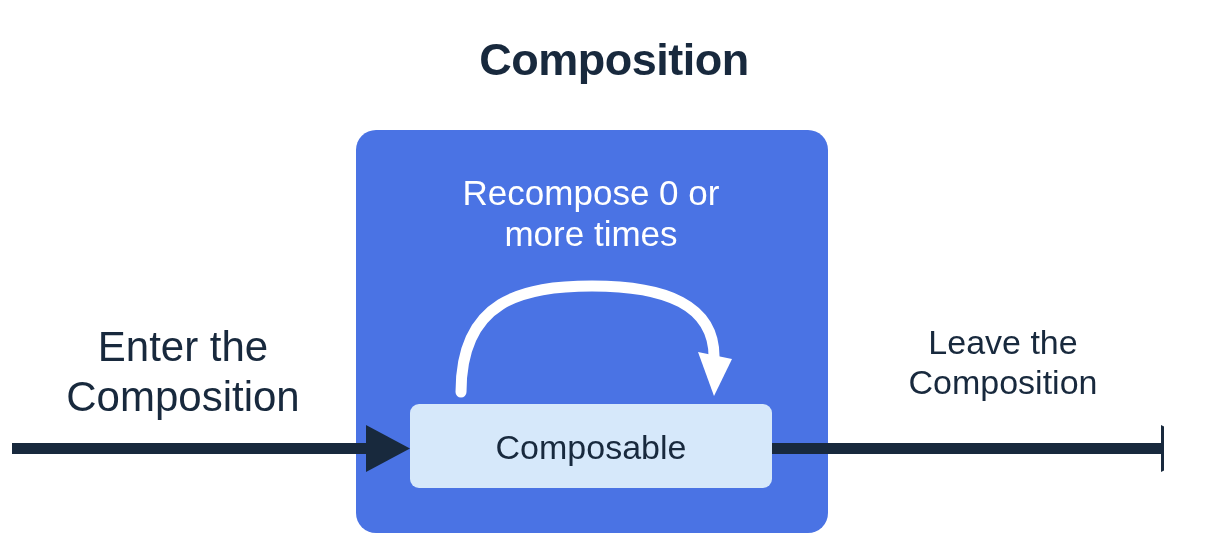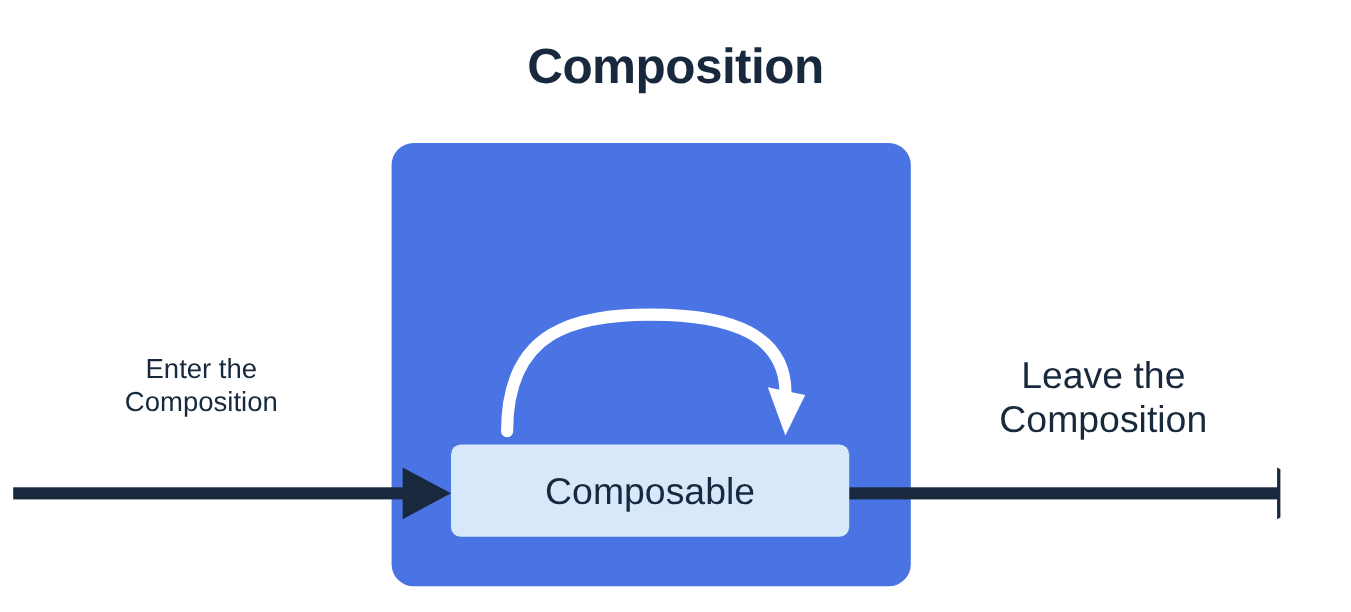--- a/index.html
+++ b/index.html
@@ -53,21 +53,21 @@
     left: 410px;
     width: 362px;
     top: 427px;
     font-size: 34px;
     color: #18293d;
   }
   #enter-label {
     left: 13px;
     width: 340px;
     top: 322px;
-    font-size: 25px;
+    font-size: 42px;
     color: #18293d;
   }
   #leave-label {
     left: 833px;
     width: 340px;
     top: 322px;
     font-size: 34px;
     color: #18293d;
   }
 </style>
@@ -94,20 +94,22 @@
       <path d="M 461,392 C 461,300 523,286 592,286 C 664,286 716,304 714,360" fill="none" stroke="#ffffff" stroke-width="11" stroke-linecap="round"></path>
       <polygon points="698,352 732,359 714,396" fill="#ffffff"></polygon>
     </g>
 
     <rect x="410" y="404" width="362" height="84" rx="9" ry="9" fill="#d6e8fa"></rect>
 
   </svg>
 
   <div class="txt" id="page-title">Composition</div>
 
+  <div class="txt" id="recompose-label">Recompose 0 or
+more times</div>
 
   <div class="txt" id="composable-label">Composable</div>
 
   <div class="txt" id="enter-label">Enter the
 Composition</div>
 
   <div class="txt" id="leave-label">Leave the
 Composition</div>
 
 </div>

